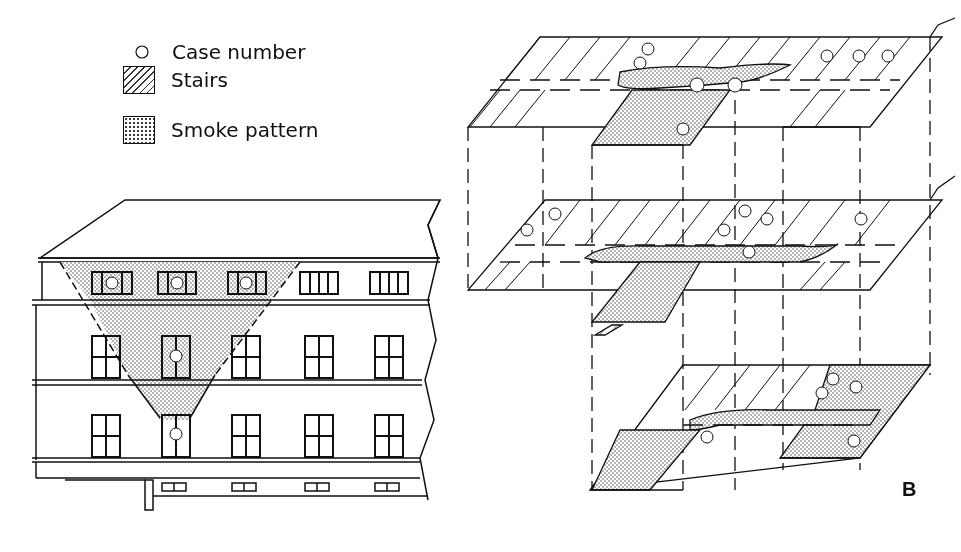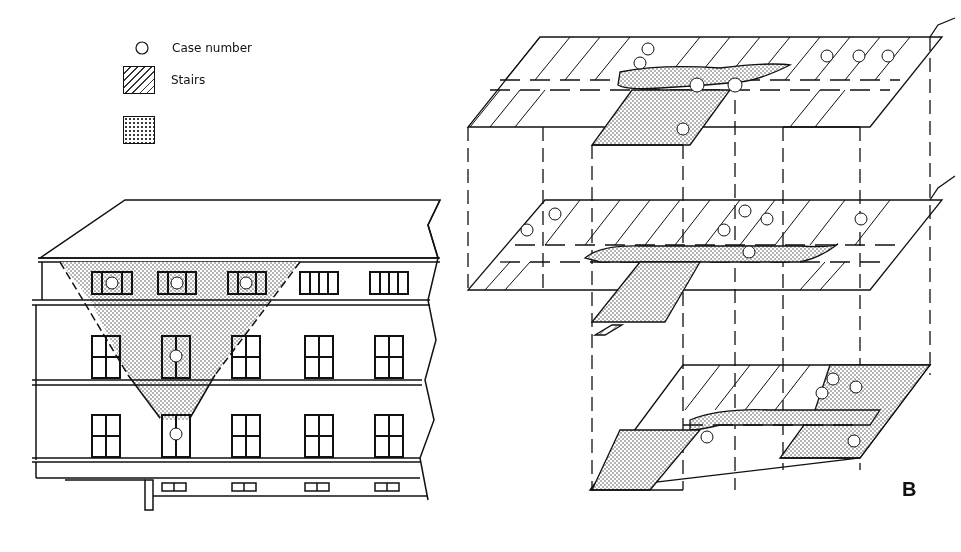--- a/index.html
+++ b/index.html
@@ -1,20 +1,20 @@
 <!DOCTYPE html>
 <html><head>
 <meta charset="utf-8">
 <style>
   html, body { margin:0; padding:0; background:#ffffff; }
   body { width:961px; height:552px; position:relative; overflow:hidden; font-family:"DejaVu Sans", sans-serif; }
   svg { position:absolute; left:0; top:0; }
   .legend { position:absolute; left:120px; top:36px; }
   .legend-row { position:absolute; display:flex; align-items:center; white-space:nowrap; }
-  .legend-label { font-family:"DejaVu Sans", sans-serif; font-size:12px; color:#111; }
+  .legend-label { font-family:"DejaVu Sans", sans-serif; font-size:20px; color:#111; }
   .swatch { width:32px; height:28px; border:1.5px solid #111; box-sizing:border-box; }
   .panel-label { position:absolute; left:902px; top:478px; font-family:"Liberation Sans", sans-serif; font-weight:bold; font-size:20px; color:#111; }
 </style>
 </head>
 <body>
 
 <svg width="961" height="552" viewBox="0 0 961 552">
   <defs>
     <pattern id="dots" width="4" height="4" patternUnits="userSpaceOnUse">
       <rect width="4" height="4" fill="#fff"></rect>
@@ -246,16 +246,17 @@
       <circle cx="8" cy="8" r="6" stroke="#111" fill="#fff" stroke-width="1.2"></circle>
     </svg>
     <span class="legend-label">Case number</span>
   </div>
   <div class="legend-row" style="left:3px; top:30px;">
     <div class="swatch" style="background:repeating-linear-gradient(135deg,#fff 0 4px,#333 4px 5px); margin-right:16px;"></div>
     <span class="legend-label">Stairs</span>
   </div>
   <div class="legend-row" style="left:3px; top:80px;">
     <div class="swatch" style="background-color:#fff; background-image:radial-gradient(#333 0.7px, transparent 0.9px); background-size:4px 4px; margin-right:16px;"></div>
+    <span class="legend-label">Smoke pattern</span>
   </div>
 </div>
 
 <div class="panel-label">B</div>
 
 </body></html>

